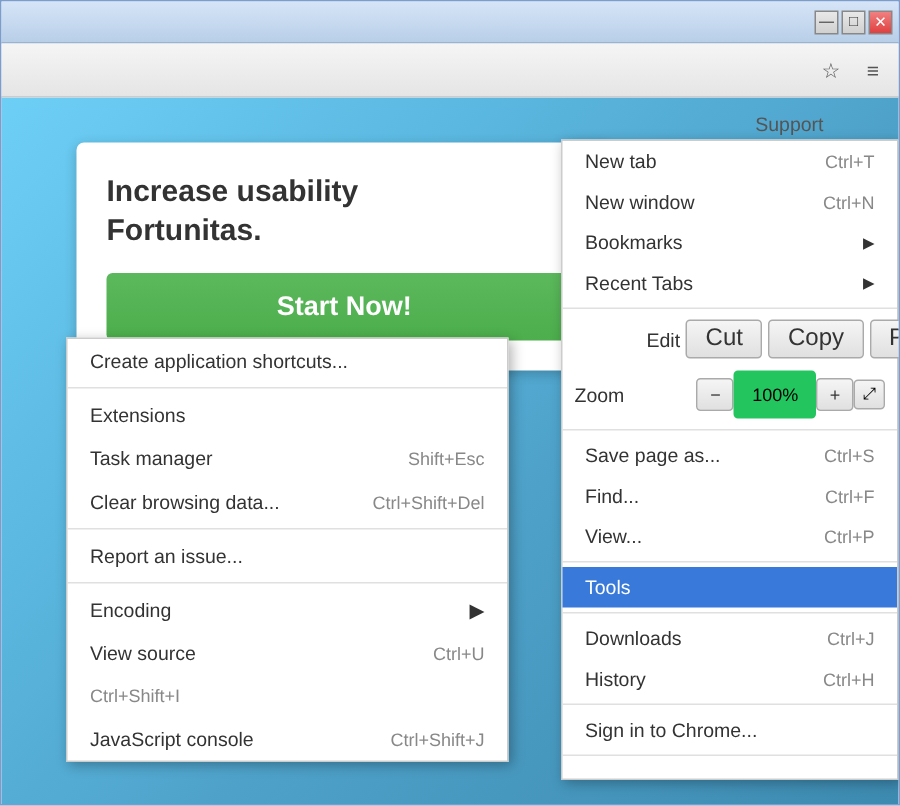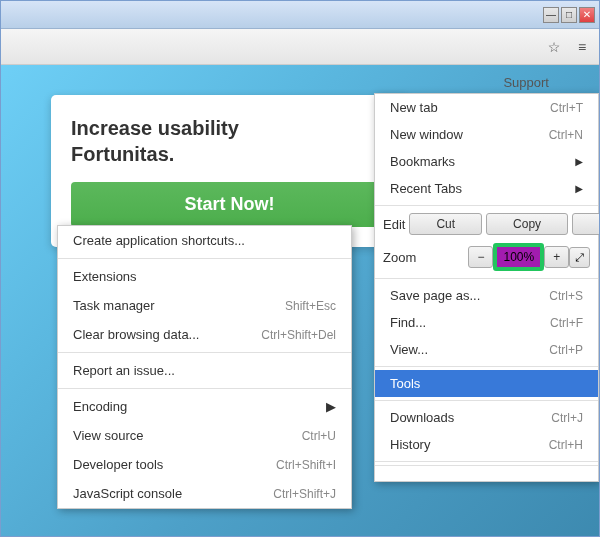--- a/index.html
+++ b/index.html
@@ -127,21 +127,21 @@
       font-weight: bold;
       border-radius: 4px;
       cursor: pointer;
       width: 100%;
     }
 
     
     .left-dropdown {
       position: absolute;
       top: 160px;
-      left: 56px;
+      left: 43px;
       width: 295px;
       background: white;
       border: 1px solid #ccc;
       box-shadow: 2px 2px 8px rgba(0,0,0,0.3);
       z-index: 10;
     }
     .left-dropdown-item {
       padding: 7px 15px;
       font-size: 13px;
       color: #333;
@@ -191,29 +191,30 @@
       font-size: 12px;
     }
     .right-dropdown-item .arrow { font-size: 10px; }
 
     
     .edit-row {
       display: flex;
       align-items: center;
       padding: 4px 8px;
       gap: 4px;
+      margin-left: 48px;
     }
     .edit-label {
       font-size: 13px;
       color: #333;
       flex: 1;
     }
     .edit-btn {
-      padding: 3px 26px;
-      font-size: 12px;
+      padding: 3px 12px;
+      font-size: 16px;
       background: linear-gradient(to bottom, #f5f5f5, #e0e0e0);
       border: 1px solid #aaa;
       border-radius: 3px;
       cursor: pointer;
       color: #333;
     }
 
     
     .zoom-row {
       display: flex;
@@ -230,24 +231,24 @@
       padding: 3px 8px;
       font-size: 12px;
       background: linear-gradient(to bottom, #f5f5f5, #e0e0e0);
       border: 1px solid #aaa;
       border-radius: 3px;
       cursor: pointer;
       color: #333;
     }
     .zoom-value {
       padding: 3px 6px;
-      border: 4px solid #22c55e;
+      border: 6px solid #22c55e;
       border-radius: 3px;
       font-size: 12px;
-      background: #a21caf;
+      background: #22c55e;
       min-width: 40px;
       text-align: center;
     }
     .zoom-expand {
       padding: 3px 5px;
       font-size: 11px;
       background: linear-gradient(to bottom, #f5f5f5, #e0e0e0);
       border: 1px solid #aaa;
       border-radius: 3px;
       cursor: pointer;
@@ -309,21 +310,20 @@
       <div class="left-dropdown-separator"></div>
       <div class="left-dropdown-item">
         <span>Encoding</span>
         <span class="arrow">▶</span>
       </div>
       <div class="left-dropdown-item">
         <span>View source</span>
         <span class="shortcut">Ctrl+U</span>
       </div>
       <div class="left-dropdown-item">
-        <span>Developer tools</span>
         <span class="shortcut">Ctrl+Shift+I</span>
       </div>
       <div class="left-dropdown-item">
         <span>JavaScript console</span>
         <span class="shortcut">Ctrl+Shift+J</span>
       </div>
     </div>
 
     <div class="right-dropdown">
       <div class="right-dropdown-item">
@@ -379,20 +379,23 @@
       <div class="right-dropdown-separator"></div>
       <div class="right-dropdown-item">
         <span>Downloads</span>
         <span class="shortcut">Ctrl+J</span>
       </div>
       <div class="right-dropdown-item">
         <span>History</span>
         <span class="shortcut">Ctrl+H</span>
       </div>
       <div class="right-dropdown-separator"></div>
+      <div class="right-dropdown-item">
+        <span>Sign in to Chrome...</span>
+      </div>
       <div class="right-dropdown-separator"></div>
       <div class="right-dropdown-item">
         
       </div>
 
     </div>
   </div>
 </div>
 
 </body></html>

